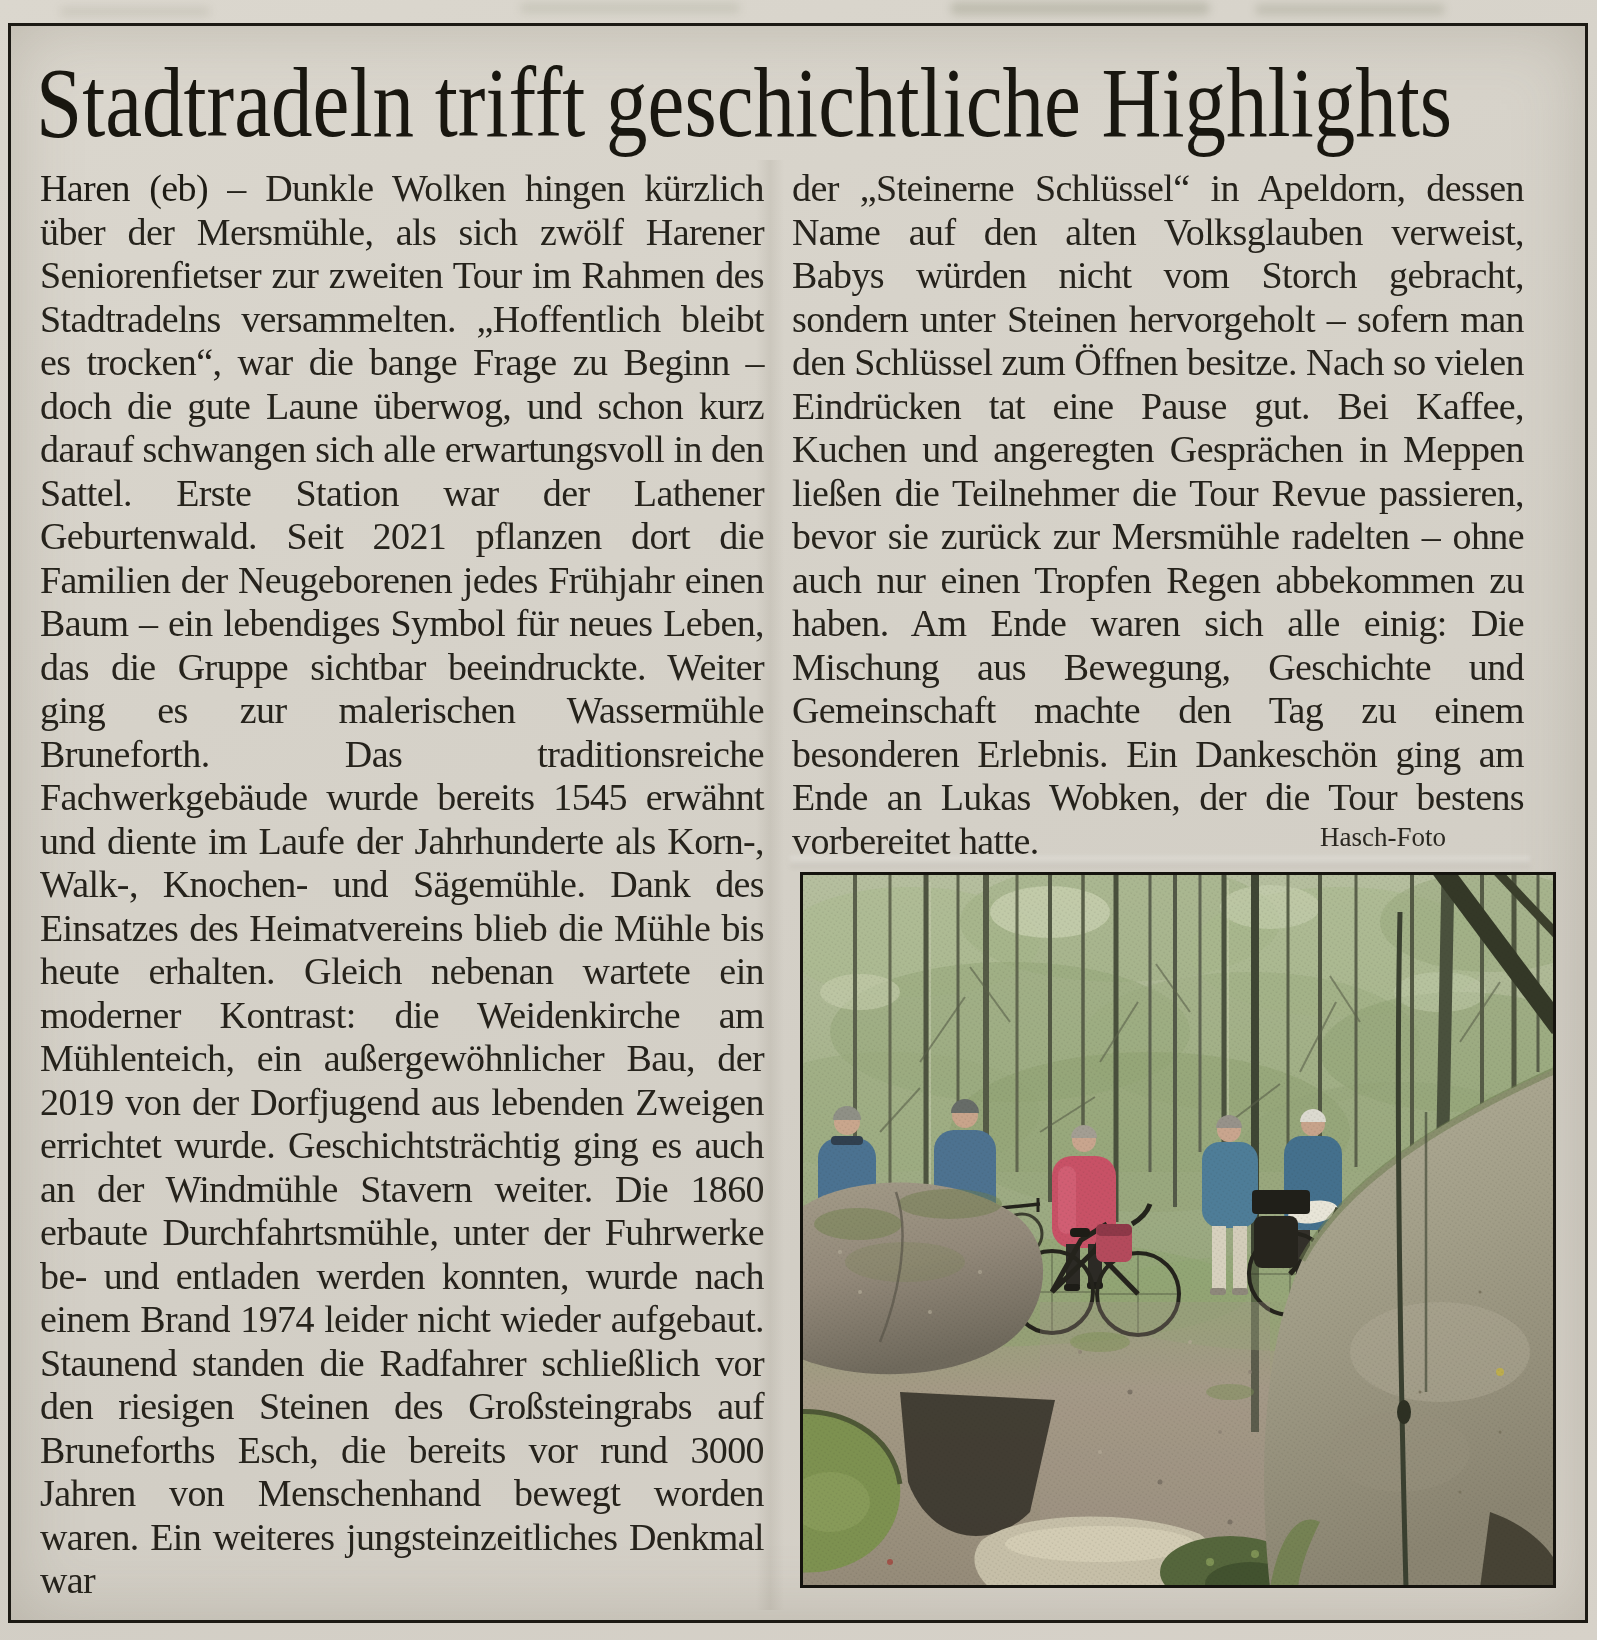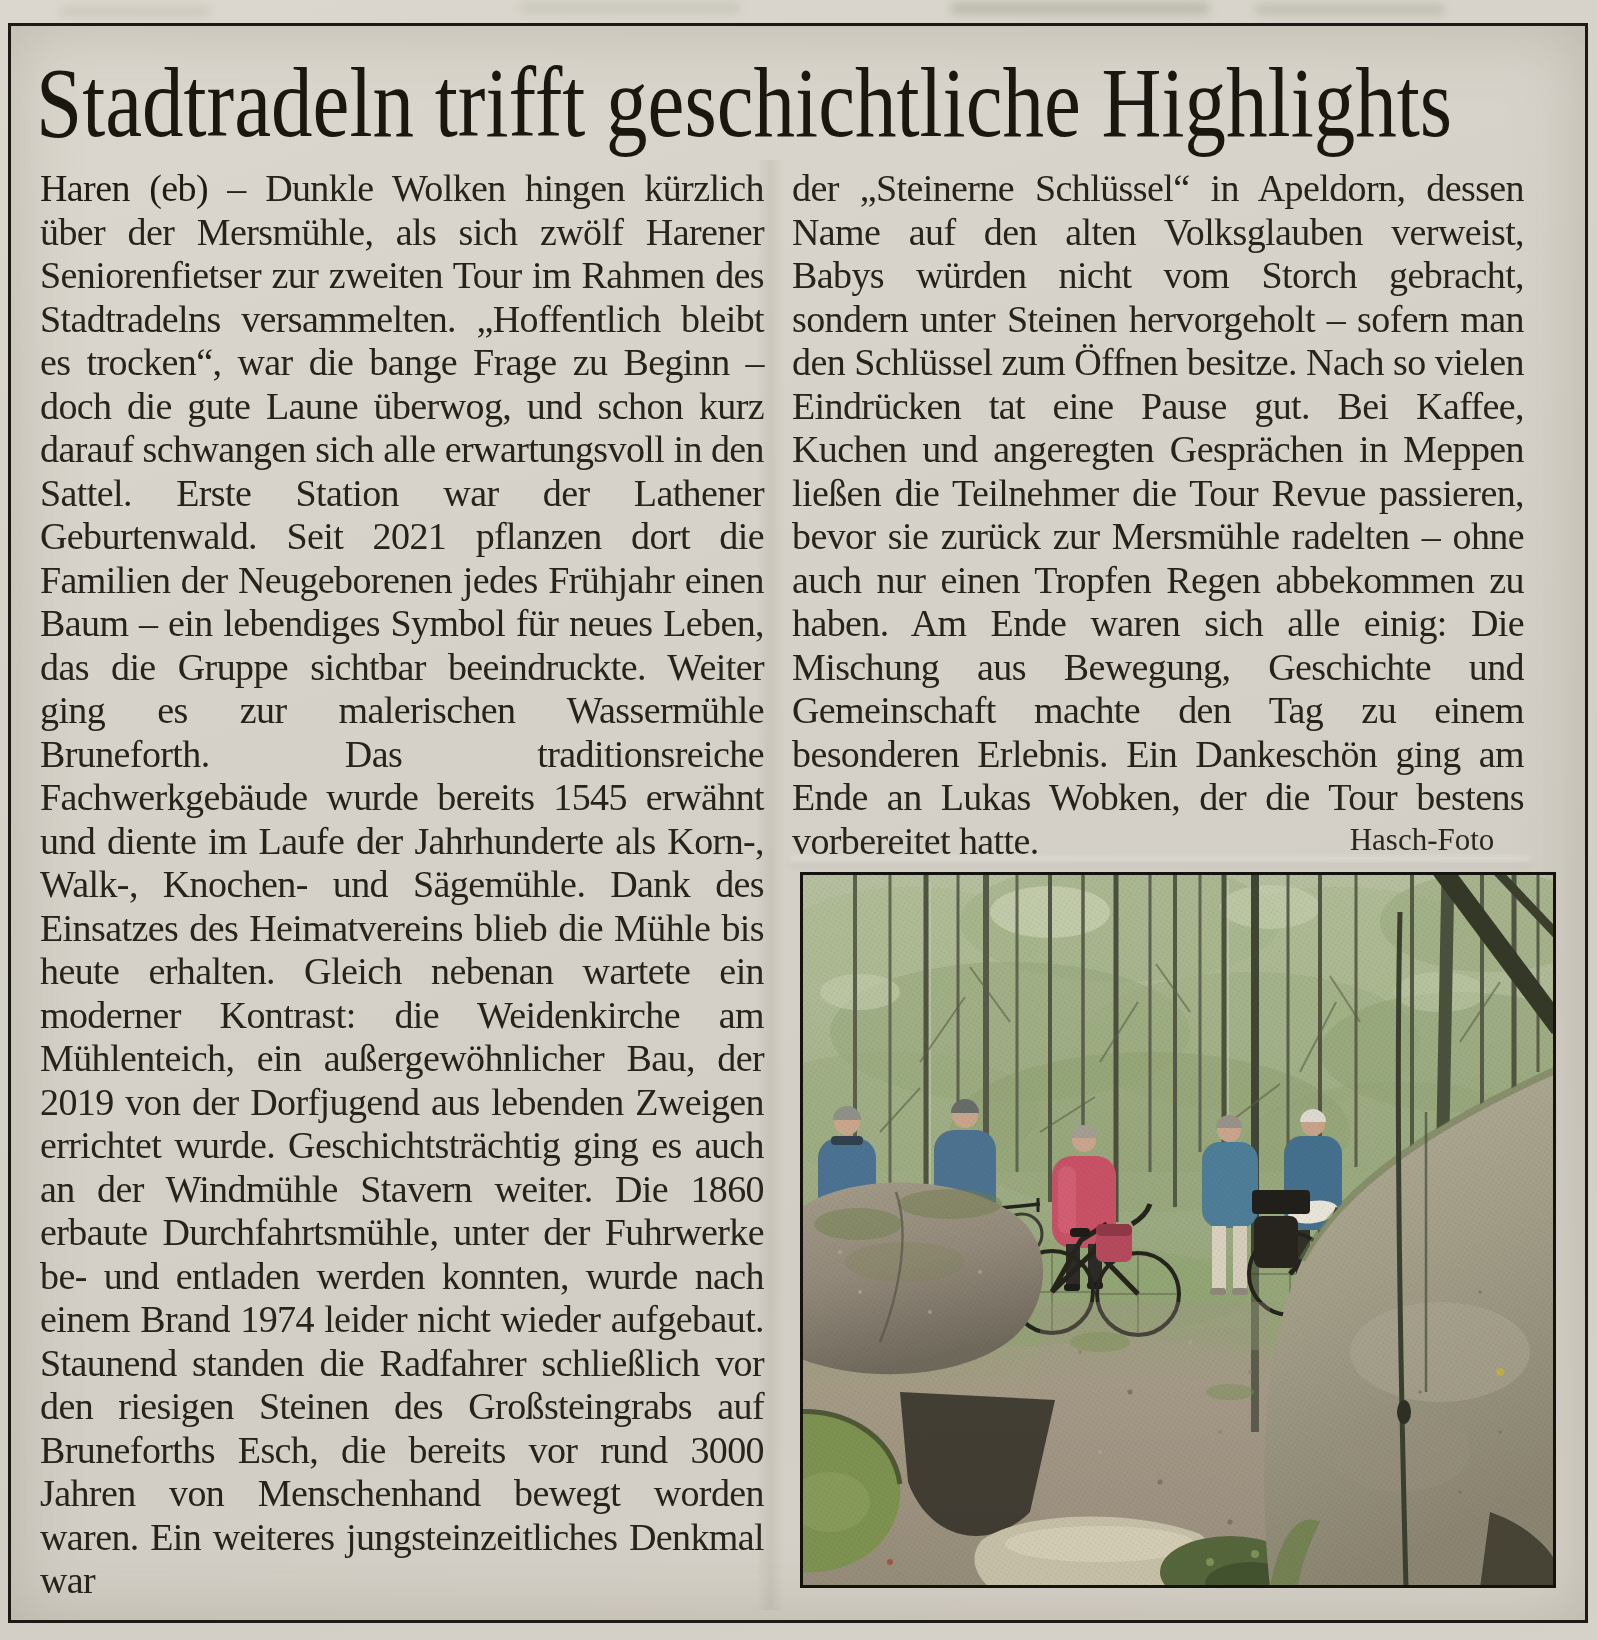--- a/index.html
+++ b/index.html
@@ -23,22 +23,22 @@
         color:#191710;letter-spacing:0;
         transform:scaleX(.83);transform-origin:left top;}
 
   .col{position:absolute;font-size:38px;line-height:43.5px;letter-spacing:-.6px;
         color:#26231c;}
   .col p{margin:0;text-align:justify;hyphens:auto;-webkit-hyphens:auto;}
   .col1{left:40px;top:167px;width:724px;}
   .col2{left:792px;top:167px;width:732px;}
   .dateline{font-weight:400;color:#1d1b14;}
 
-  .credit{position:absolute;left:1320px;top:822px;width:204px;text-align:center;
-        font-size:31px;letter-spacing:0;color:#2a2720;}
+  .credit{position:absolute;left:1320px;top:822px;width:204px;text-align:left;
+        font-size:27px;letter-spacing:0;color:#2a2720;}
 
   .photo{position:absolute;left:800px;top:872px;width:756px;height:716px;}
   .photo svg{display:block;}
 
   .gutter-crease{position:absolute;left:756px;top:160px;width:28px;height:1450px;
         background:linear-gradient(90deg,rgba(0,0,0,0) 0%,rgba(130,124,108,.14) 50%,rgba(0,0,0,0) 100%);}
   .fold-crease{position:absolute;left:790px;top:856px;width:740px;height:12px;
         background:linear-gradient(180deg,rgba(255,255,255,.28),rgba(120,114,98,.12));
         filter:blur(2px);}
 </style>

